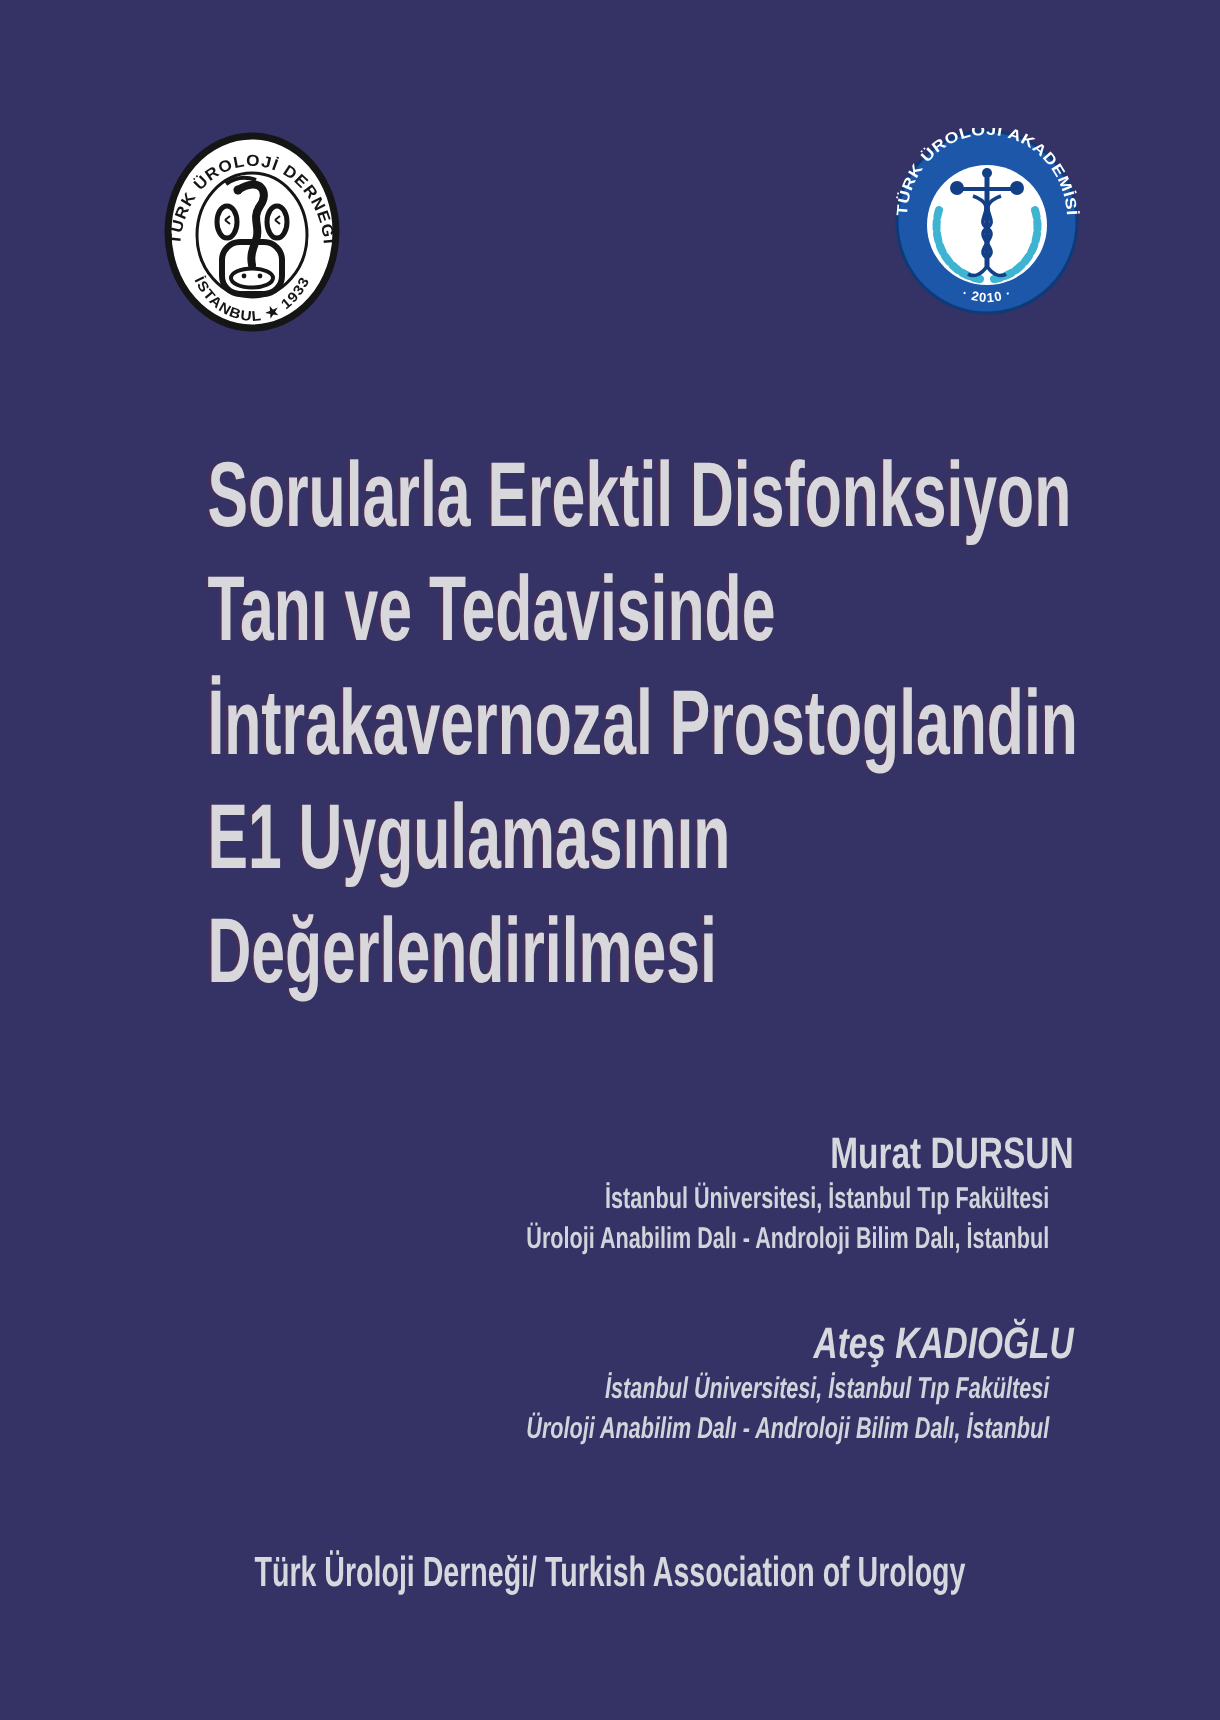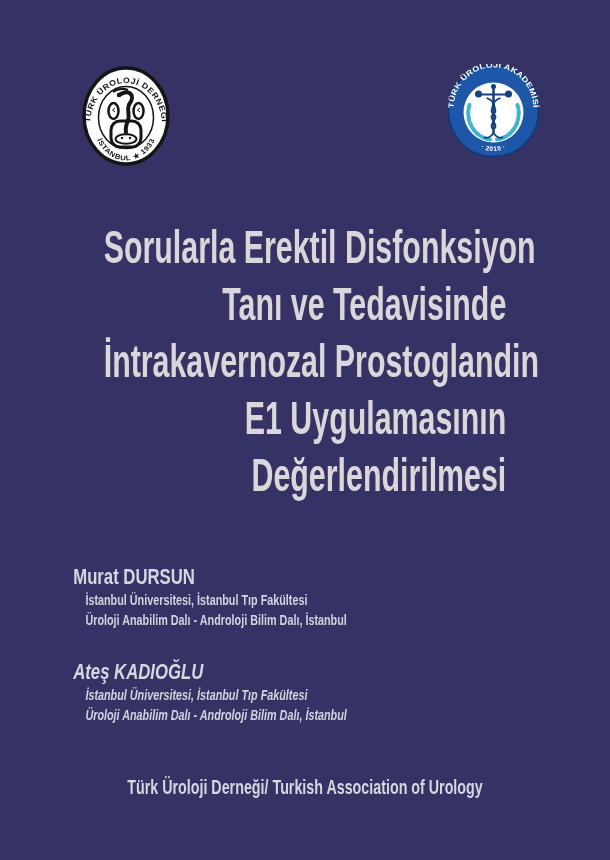--- a/index.html
+++ b/index.html
@@ -15,39 +15,39 @@
   .seal { position: absolute; }
   #seal-left  { left: 82px;  top: 66px;  width: 88px; height: 100px; }
   #seal-right { left: 447px; top: 64px;  width: 93px; height: 94px; }
   .seal svg { width: 100%; height: 100%; display: block; }
   .seal-text { font-family: "Liberation Sans", sans-serif; font-weight: bold; }
 
   
   #title-block {
     position: absolute;
     top: 219px; left: 0; right: 0;
-    text-align: right;
+    text-align: left;
   }
   .title-line {
     font-size: 46px;
     font-weight: bold;
     line-height: 57px;
     color: #d8d8dc;
     white-space: nowrap;
     transform: scaleX(0.66);
     transform-origin: 50% 50%;
     text-shadow: -2px 0 0 rgba(96, 42, 62, 0.45);
     letter-spacing: 0px;
   }
 
   
   .author-block {
     position: absolute;
     left: 0; right: 0;
-    text-align: left;
+    text-align: right;
     color: #d6d8de;
   }
   #author-1 { top: 563px; }
   #author-2 { top: 658px; font-style: italic; }
   .author-name {
     font-size: 22px;
     font-weight: bold;
     line-height: 27px;
     white-space: nowrap;
     transform: scaleX(0.76);

